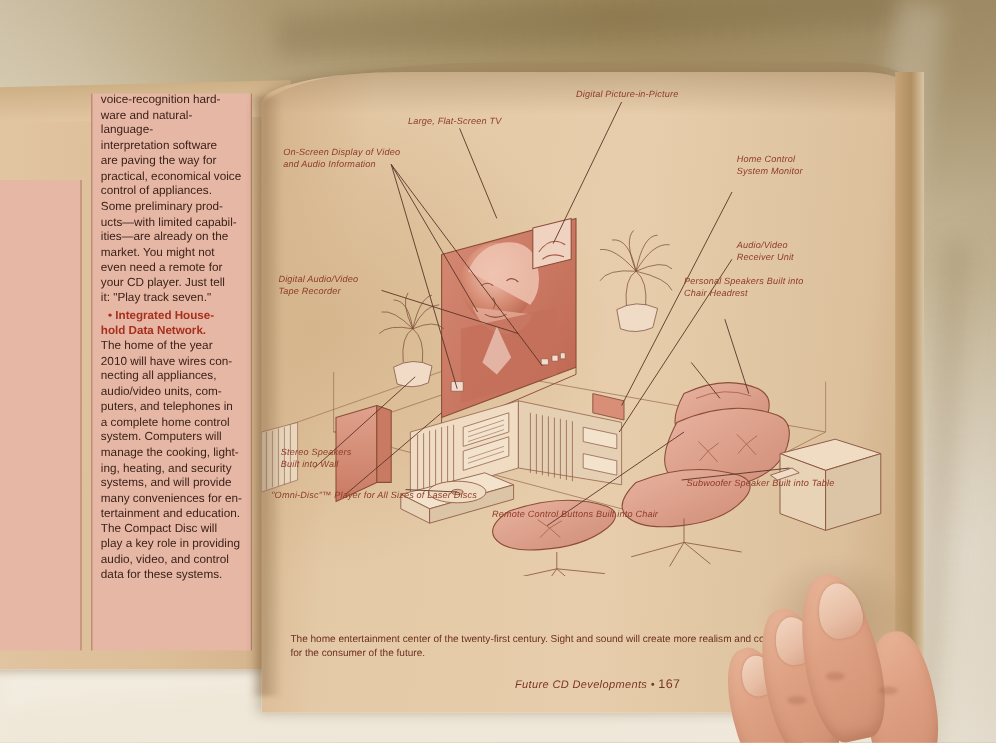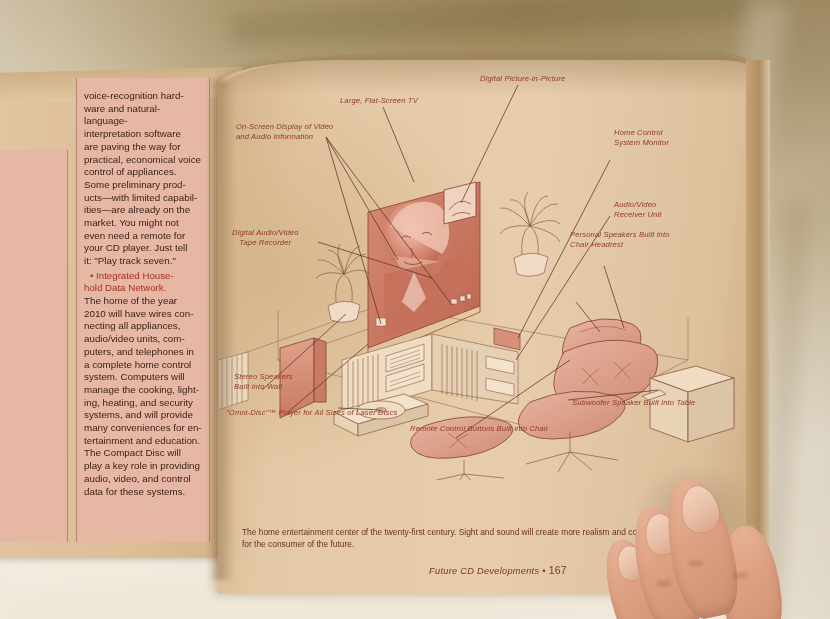--- a/index.html
+++ b/index.html
@@ -95,21 +95,21 @@
   .pb-head{
     font-family:"Liberation Sans", sans-serif;
     font-weight:400;font-size:12.6px;line-height:17px;letter-spacing:.4px;
     color:#4a2a22;padding:9px 7px 3px 7px;
   }
   .pb-body{
     font-family:"Liberation Sans", sans-serif;
     font-size:9.7px;line-height:12.6px;color:#3b2219;padding:0 7px;
   }
   .pb-body.serif-ish{font-size:9.8px;line-height:12.7px;}
-  .pb-red{color:#a6301d;font-weight:normal;}
+  .pb-red{color:#a6301d;font-weight:bold;}
   .running-foot-left{
     position:absolute;left:-74px;top:468px;width:220px;
     font-family:"Liberation Sans", sans-serif;
     font-size:9.5px;letter-spacing:.6px;color:#6a3326;
   }
 
   
   .rp-inner{position:absolute;left:238px;top:0;width:540px;height:534px;}
   .ghost-head{
     position:absolute;left:130px;top:86px;width:330px;height:26px;
@@ -218,21 +218,21 @@
 will emerge.
 ossible inno-
 k for by the
 ude:</div>
             <div class="pb-red">ctivated</div>
             <div>dvances in</div>
           </div>
         </div>
 
         <div class="pinkbox pink-b">
-          <div class="pb-body serif-ish" style="padding-top: 0; white-space: pre-line; margin-top: 12px;">voice-recognition hard-
+          <div class="pb-body serif-ish" style="padding-top: 0; white-space: pre-line;">voice-recognition hard-
 ware and natural-language-
 interpretation software
 are paving the way for
 practical, economical voice
 control of appliances.
 Some preliminary prod-
 ucts—with limited capabil-
 ities—are already on the
 market. You might not
 even need a remote for
@@ -438,21 +438,21 @@
 
         <div class="lbl" style="left: 396px; top: 68px; white-space: pre-line;">Home Control
 System Monitor</div>
 
         <div class="lbl" style="left: 396px; top: 124px; white-space: pre-line; margin-top: 16px;">Audio/Video
 Receiver Unit</div>
 
         <div class="lbl" style="left: 352px; top: 170px; white-space: pre-line;">Personal Speakers Built into
 Chair Headrest</div>
 
-        <div class="lbl" style="left: 14px; top: 168px; white-space: pre-line; text-align: center;">Digital Audio/Video
+        <div class="lbl" style="left: 14px; top: 168px; white-space: pre-line;">Digital Audio/Video
 Tape Recorder</div>
 
 
         <div class="lbl" style="left: 16px; top: 312px; white-space: pre-line;">Stereo Speakers
 Built into Wall</div>
 
         <div class="lbl" style="left: 8px; top: 348px; white-space: pre-line;">"Omni-Disc"™ Player for All Sizes of Laser Discs</div>
 
         <div class="lbl" style="left: 192px; top: 364px; white-space: pre-line;">Remote Control Buttons Built into Chair</div>
 

